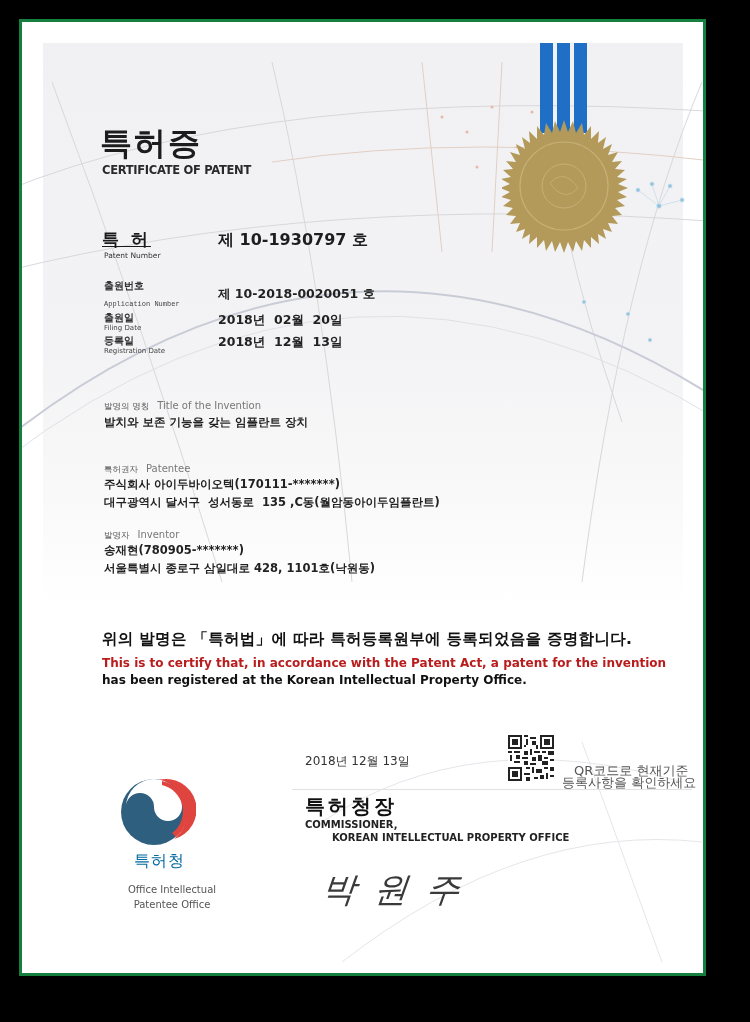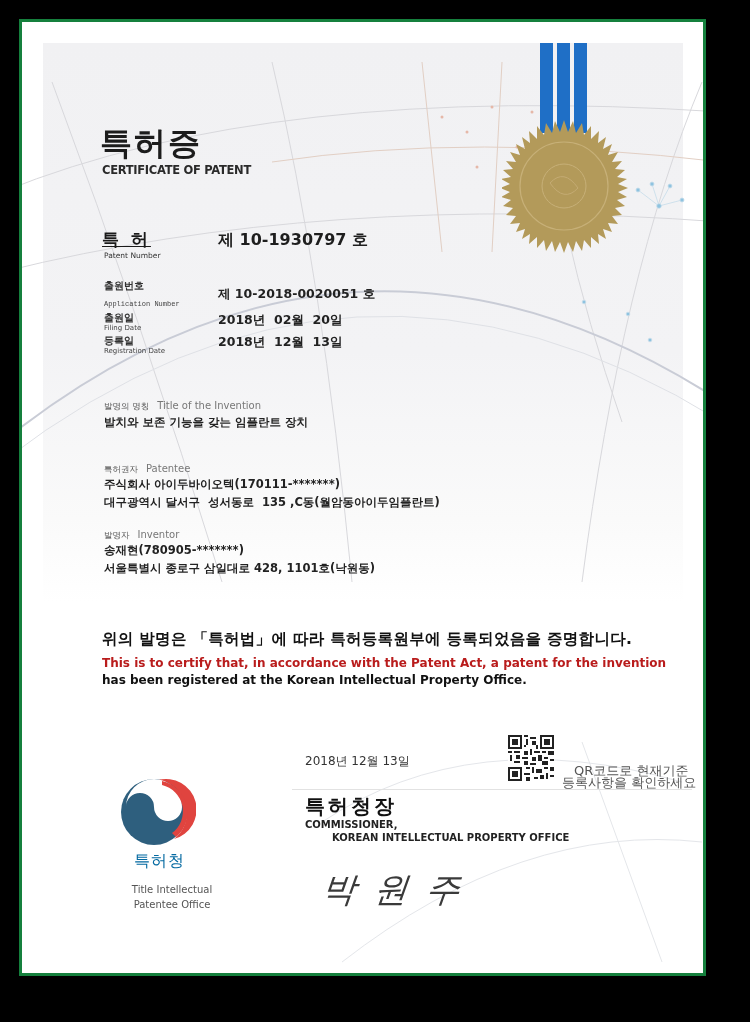--- a/index.html
+++ b/index.html
@@ -200,15 +200,15 @@
   <div class="abs sig">박원주</div>
 
   <svg class="abs" style="left:94px;top:755px;" width="80" height="70" viewBox="0 0 80 70">
     <circle cx="38" cy="35" r="33" fill="#2e5f7e"></circle>
     <path d="M38 2 A33 33 0 0 1 38 68 A33 33 0 0 0 71 35" fill="#2e5f7e"></path>
     <path d="M42 3 A33 33 0 0 1 58 62 A30 30 0 0 0 42 3 Z" fill="#e0443f"></path>
     <path d="M10 30 A14 14 0 0 1 38 30 A14 14 0 0 0 66 30 A28 28 0 0 0 10 30 Z" fill="#fff"></path>
     <path d="M46 4 A32 32 0 0 1 60 60 L56 56 A27 27 0 0 0 46 8 Z" fill="#e0443f"></path>
   </svg>
   <div class="abs kipo-ko">특허청</div>
-  <div class="abs kipo-en" style="top:862px;">Title Intellectual</div>
+  <div class="abs kipo-en" style="top:862px;">Office Intellectual</div>
   <div class="abs kipo-en" style="top:877px;">Patentee Office</div>
 </div>
 
 </body></html>

